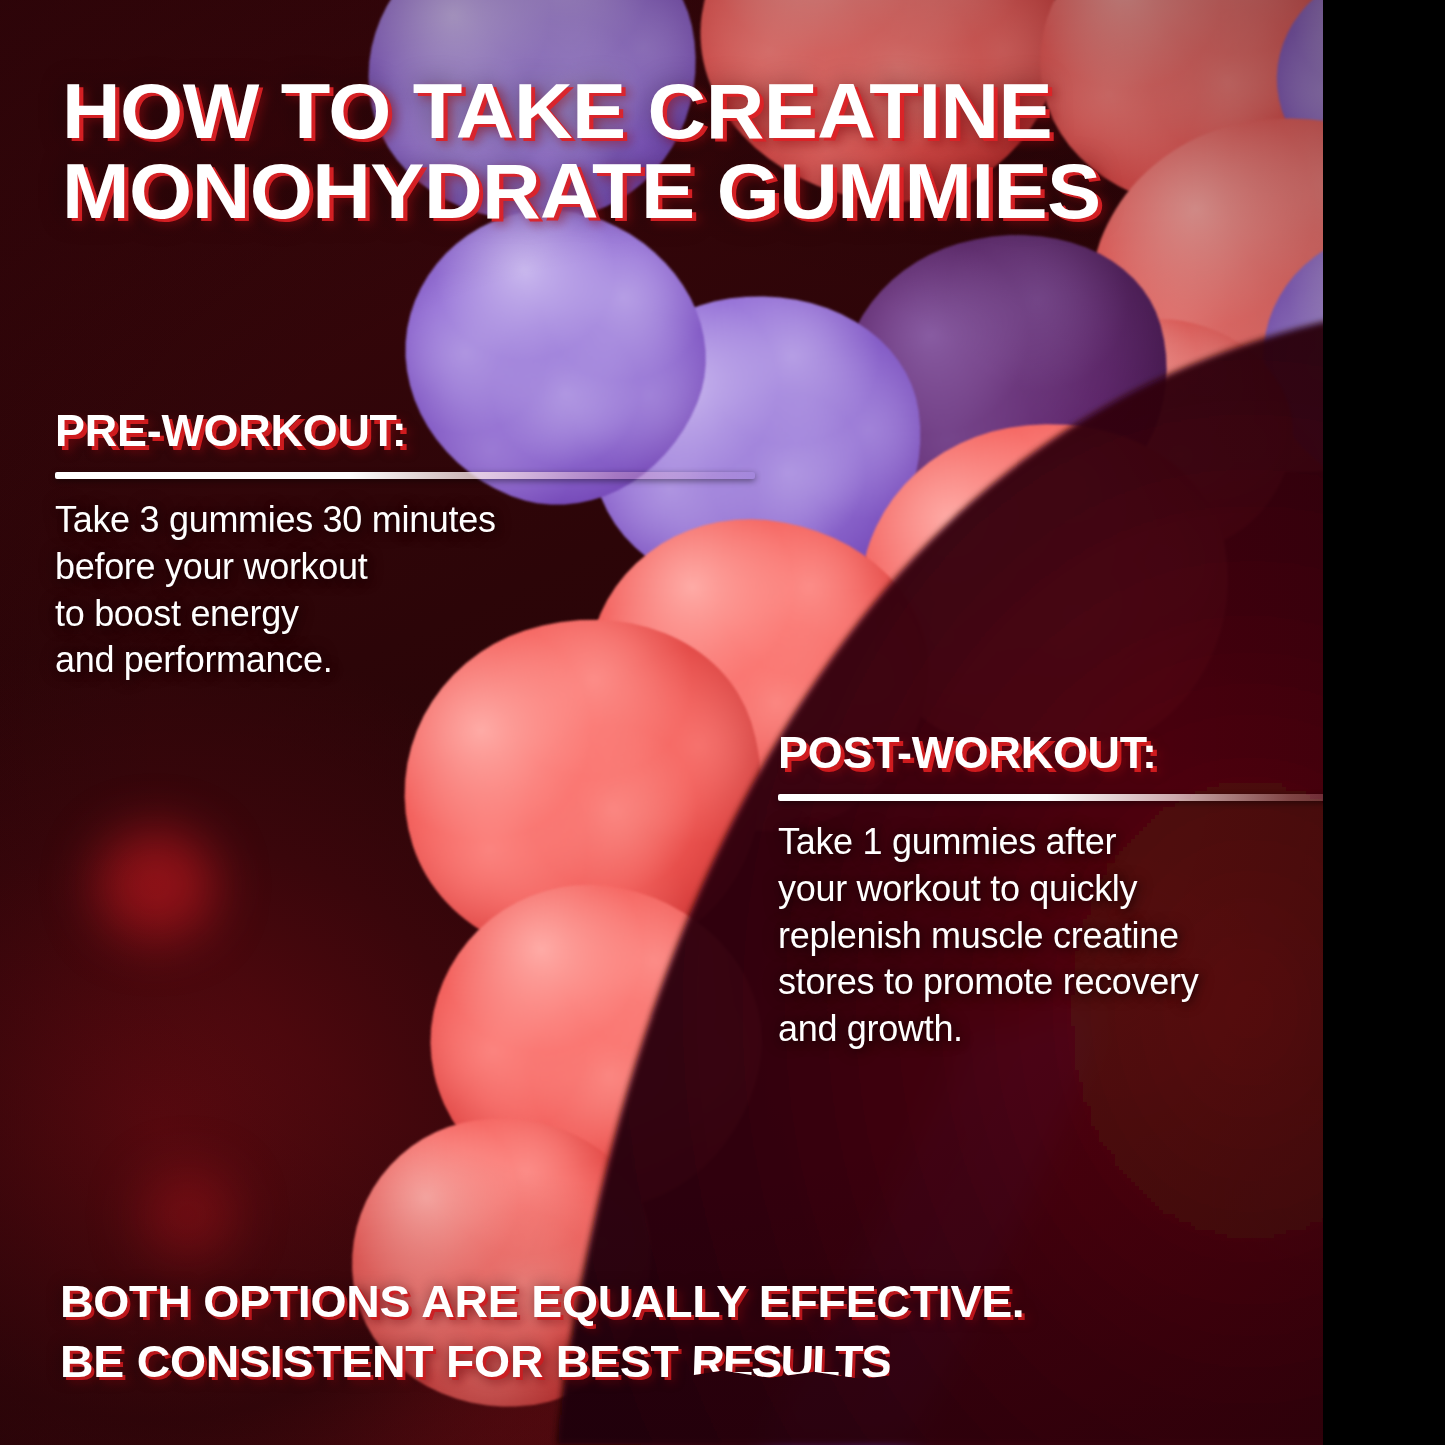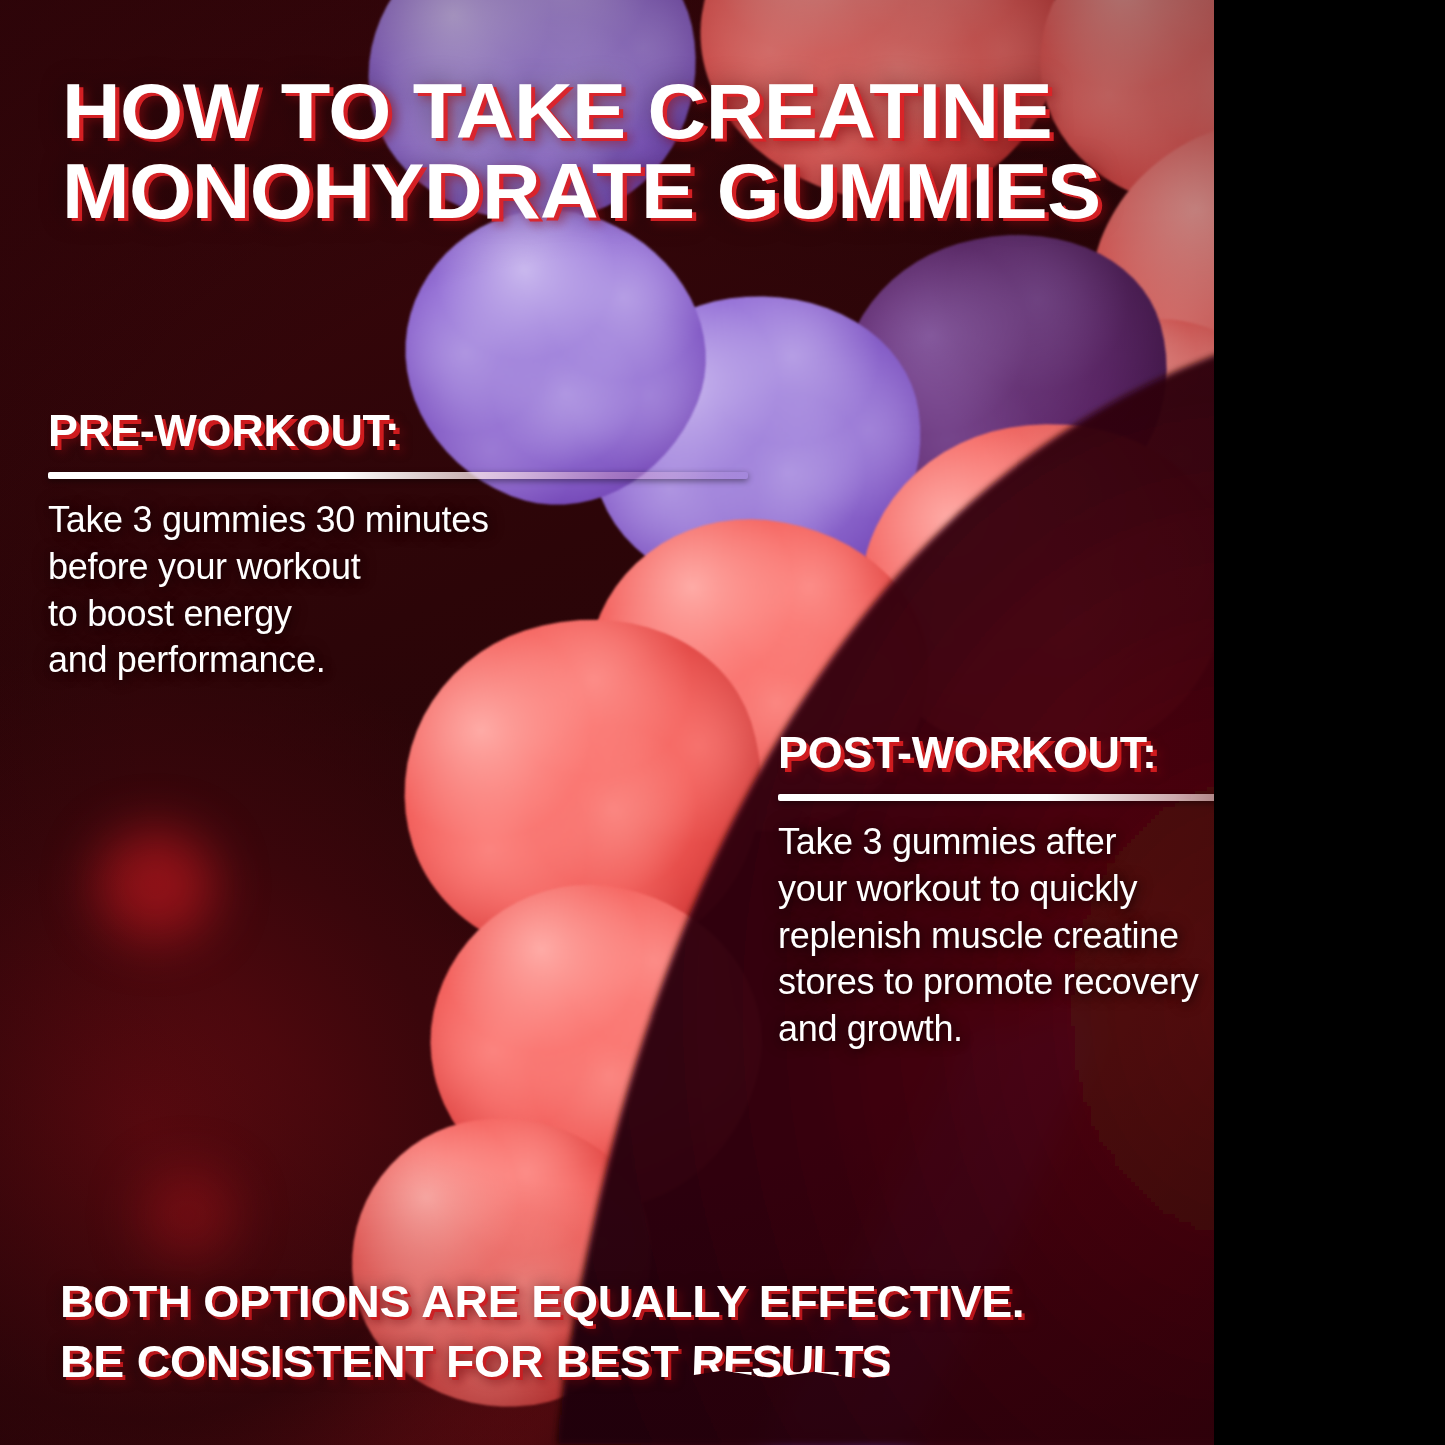--- a/index.html
+++ b/index.html
@@ -2,21 +2,21 @@
 <html><head>
 <meta charset="utf-8">
 <style>
   html, body {
     margin: 0;
     padding: 0;
     background: #000;
   }
   #poster {
     position: relative;
-    width: 1214px;
+    width: 1323px;
     height: 1445px;
     overflow: hidden;
     font-family: "Liberation Sans", sans-serif;
     background: #2a0508;
   }
 
   
   .bg-base {
     position: absolute;
     inset: 0;
@@ -155,21 +155,21 @@
   .body-copy {
     margin-top: 18px;
     color: #ffffff;
     font-size: 36px;
     line-height: 1.30;
     letter-spacing: -0.3px;
     text-shadow: 2px 2px 7px rgba(30,0,4,.75), 0 0 18px rgba(0,0,0,.45);
     white-space: pre-line;
   }
 
-  #pre-section  { left: 48px;  top: 406px;  width: 700px; }
+  #pre-section  { left: 55px;  top: 406px;  width: 700px; }
   #post-section { left: 778px; top: 728px;  width: 640px; }
 
   .footer {
     position: absolute;
     left: 60px;
     top: 1272px;
     width: 1340px;
     color: #ffffff;
     font-weight: 700;
     font-size: 45px;
@@ -274,21 +274,21 @@
       <div class="rule"></div>
       <div class="body-copy">Take 3 gummies 30 minutes
 before your workout
 to boost energy
 and performance.</div>
     </div>
 
     <div class="section" id="post-section">
       <div class="section-head">POST-WORKOUT:</div>
       <div class="rule"></div>
-      <div class="body-copy">Take 3 gummies after
+      <div class="body-copy">Take 1 gummies after
 your workout to quickly
 replenish muscle creatine
 stores to promote recovery
 and growth.</div>
     </div>
 
     <div class="footer">
       <div class="footer-line">BOTH OPTIONS ARE EQUALLY EFFECTIVE.</div>
       <div class="footer-line"><span>BE CONSISTENT FOR BEST </span><span class="glitch-word">RESULTS</span></div>
     </div>

